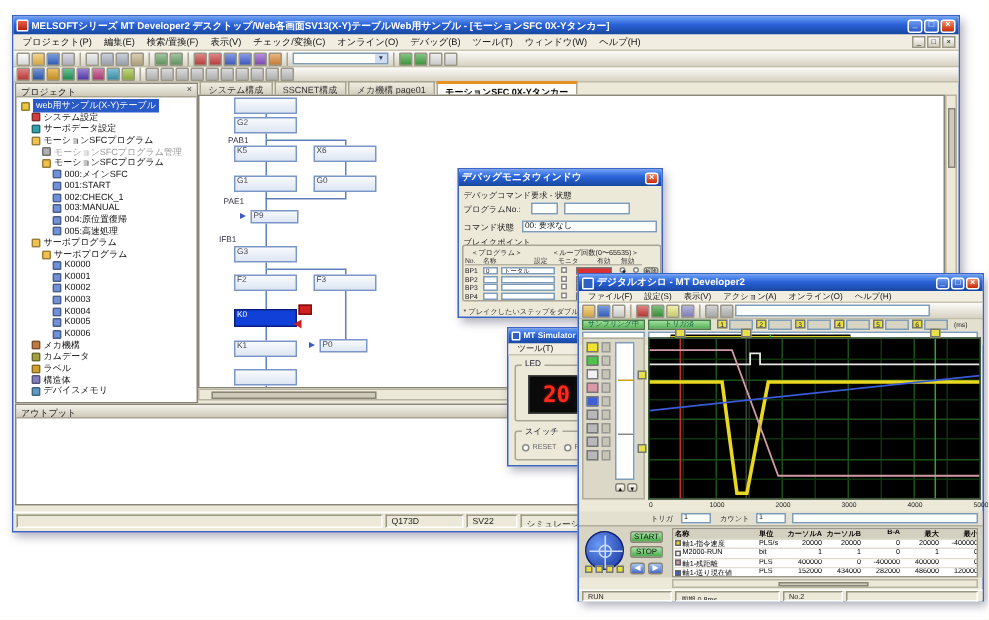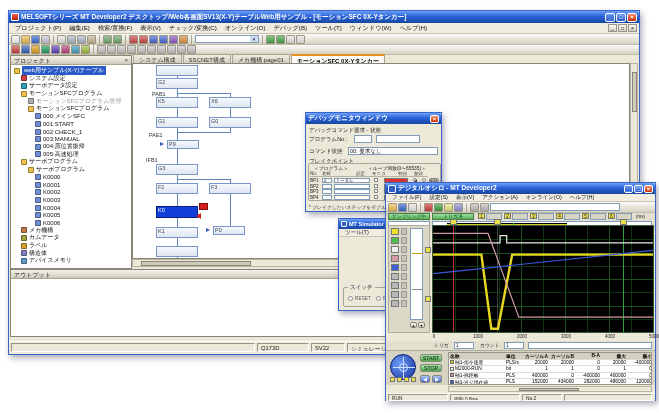--- a/index.html
+++ b/index.html
@@ -387,20 +387,26 @@
     <div class="titlebar" style="height:10px;font-size:5.5px">
       <div class="appicon" style="width:6px;height:6px;background:#3060c0"></div>
       <span>MT Simulator</span>
       <div class="wbtns">
           <div class="wbtn close" style="width:8px;height:7px;font-size:5px;line-height:5px">×</div>
         </div>
     </div>
     <div class="menubar" style="left:0;top:10px;right:0;height:8px;font-size:5.5px">
       <span class="menu-item">ツール(T)</span>
     </div>
+    <div class="grp" style="left:4px;top:24px;width:56px;height:38px">
+      <b>LED</b>
+      <div style="position:absolute;left:8px;top:6px;width:38px;height:26px;background:#0a0a0a;border:1px solid #444;text-align:center">
+        <span class="seg7" style="font-size:15px;line-height:24px">20</span>
+      </div>
+    </div>
     <div class="grp" style="left:4px;top:68px;width:56px;height:20px">
       <b>スイッチ</b>
       <div class="radio" style="left:4px;top:8px"></div>
       <span class="smalltxt" style="left:11px;top:8px;font-size:4.8px;color:#666">RESET</span>
       <div class="radio" style="left:32px;top:8px"></div>
       <span class="smalltxt" style="left:39px;top:8px;font-size:4.8px;color:#666">RUN</span>
     </div>
   </div>
 
   <div class="win" id="win-osc" style="left:385px;top:182px;width:271px;height:219px;z-index:40">

